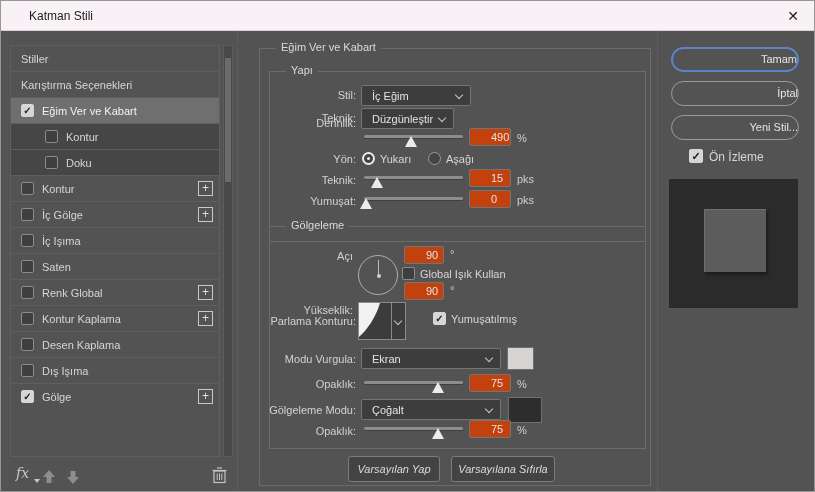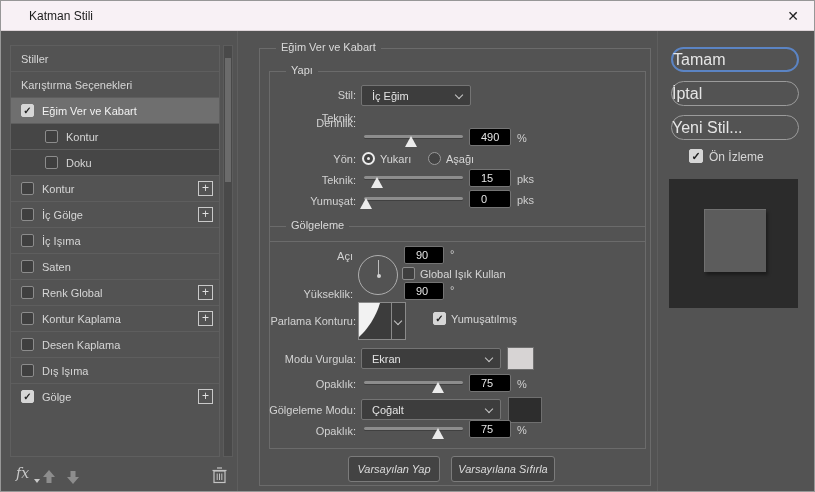--- a/index.html
+++ b/index.html
@@ -37,22 +37,22 @@
   
   .fs{position:absolute;border:1px solid #6b6b6b;}
   .fs .legend{position:absolute;top:-8px;left:16px;background:#535353;padding:0 5px;color:#dadada;}
   .divline{position:absolute;top:30px;bottom:0;width:1px;background:#5e5e5e;}
   
   .flabel{position:absolute;width:100px;text-align:right;color:#d2d2d2;}
   .dd{position:absolute;height:21px;background:#3d3d3d;border:1px solid #747474;border-radius:2px;
     display:flex;align-items:center;padding-left:10px;color:#e3e3e3;}
   .chev{position:absolute;right:8px;top:6px;width:6px;height:6px;border-right:1px solid #c8c8c8;
     border-bottom:1px solid #c8c8c8;transform:rotate(45deg);}
-  .vbox{position:absolute;width:42px;height:18px;background:#000000;border:1px solid #747474;
-    border-radius:2px;padding-left:11px;line-height:16px;color:#e3e3e3;}
+  .vbox{position:absolute;width:42px;height:18px;background:#c2410c;border:1px solid #747474;
+    border-radius:2px;padding-left:21px;line-height:16px;color:#e3e3e3;}
   .unit{position:absolute;color:#cfcfcf;}
   .slider{position:absolute;width:99px;height:18px;}
   .track{position:absolute;left:0;right:0;top:4px;height:3px;background:#8d8d8d;border-radius:2px;
     box-shadow:0 1px 0 #404040;}
   .thumb{position:absolute;top:5px;margin-left:-6px;width:0;height:0;
     border-left:6px solid transparent;border-right:6px solid transparent;border-bottom:11px solid #ebebeb;}
   .radio{position:absolute;width:13px;height:13px;border:1px solid #9a9a9a;border-radius:50%;background:#444;}
   .radio.sel{border:2px solid #ececec;}
   .radio.sel::after{content:"";position:absolute;left:3px;top:3px;width:3px;height:3px;
     border-radius:50%;background:#ececec;}
@@ -62,21 +62,21 @@
   .dial-dot{position:absolute;left:18px;top:18px;width:4px;height:4px;border-radius:50%;background:#d0d0d0;}
   .contour{position:absolute;left:357px;top:301px;width:48px;height:38px;background:#3c3c3c;
     border:1px solid #8a8a8a;}
   .contour .cdiv{position:absolute;left:32px;top:0;bottom:0;width:1px;background:#8a8a8a;}
   .contour .chev{right:4px;top:15px;}
   .swatch{position:absolute;border:1px solid #6f6f6f;}
   .pbtn{position:absolute;height:26px;background:#434343;border:1px solid #7b7b7b;border-radius:3px;
     color:#dcdcdc;text-align:center;line-height:24px;font-style:italic;}
   
   .pill{position:absolute;left:670px;width:128px;height:25px;border:1px solid #9b9b9b;
-    border-radius:13px;text-align:left;line-height:23px;color:#e6e6e6;font-size:16px;}
+    border-radius:13px;text-align:right;line-height:23px;color:#e6e6e6;font-size:11px;}
   .pill.primary{border:2px solid #5b84c4;line-height:21px;}
   .prevcb{position:absolute;left:688px;top:148px;width:14px;height:14px;font-size:11px;line-height:12px;}
   .preview{position:absolute;left:668px;top:178px;width:129px;height:129px;background:#2b2b2b;}
   .preview .inner{position:absolute;left:35px;top:30px;width:62px;height:63px;background:#5c5c5c;
     box-shadow:inset 1px 1px 0 #707070, 2px 3px 3px rgba(0,0,0,0.35);}
   .lbl-static{position:absolute;color:#d6d6d6;}
 </style>
 </head>
 <body>
 
@@ -194,20 +194,24 @@
     <span class="legend">Gölgeleme</span>
   </div>
 
   <div class="flabel" style="left:255px;top:88px">Stil:</div>
   <div class="dd" style="left:360px;top:84px;width:110px">
     <span>İç Eğim</span>
     <span class="chev"></span>
   </div>
 
   <div class="flabel" style="left:255px;top:111px">Teknik:</div>
+  <div class="dd" style="left:360px;top:107px;width:93px">
+    <span>Düzgünleştir</span>
+    <span class="chev"></span>
+  </div>
 
   <div class="flabel" style="left:255px;top:116px">Derinlik:</div>
   <div class="slider" style="left:363px;top:130px">
     <div class="track"></div>
     <div class="thumb" style="left: 47%;"></div>
   </div>
   <div class="vbox" style="left:468px;top:127px">490</div>
   <div class="unit" style="left:516px;top:131px">%</div>
 
   <div class="flabel" style="left:255px;top:152px">Yön:</div>
@@ -235,21 +239,21 @@
   <div class="flabel" style="left:252px;top:249px">Açı</div>
   <div class="vbox" style="left:403px;top:245px;width:40px">90</div>
   <div class="unit" style="left:449px;top:247px">°</div>
   <div class="dial">
     <div class="dial-line"></div>
     <div class="dial-dot"></div>
   </div>
   <div class="cb" style="position:absolute;left:401px;top:266px;margin:0"></div>
   <div class="lbl-static" style="left:419px;top:267px">Global Işık Kullan</div>
 
-  <div class="flabel" style="left:252px;top:287px">Yükseklik:</div>
+  <div class="flabel" style="left:252px;top:303px">Yükseklik:</div>
   <div class="vbox" style="left:403px;top:281px;width:40px">90</div>
   <div class="unit" style="left:449px;top:283px">°</div>
 
   <div class="flabel" style="left:255px;top:314px">Parlama Konturu:</div>
   <div class="contour">
     <svg width="32" height="36" viewBox="0 0 32 36">
       <path d="M0 0 L21 0 C17 14 8 27 0 34 Z" fill="#f2f2f2"></path>
     </svg>
     <span class="cdiv"></span>
     <span class="chev"></span>

